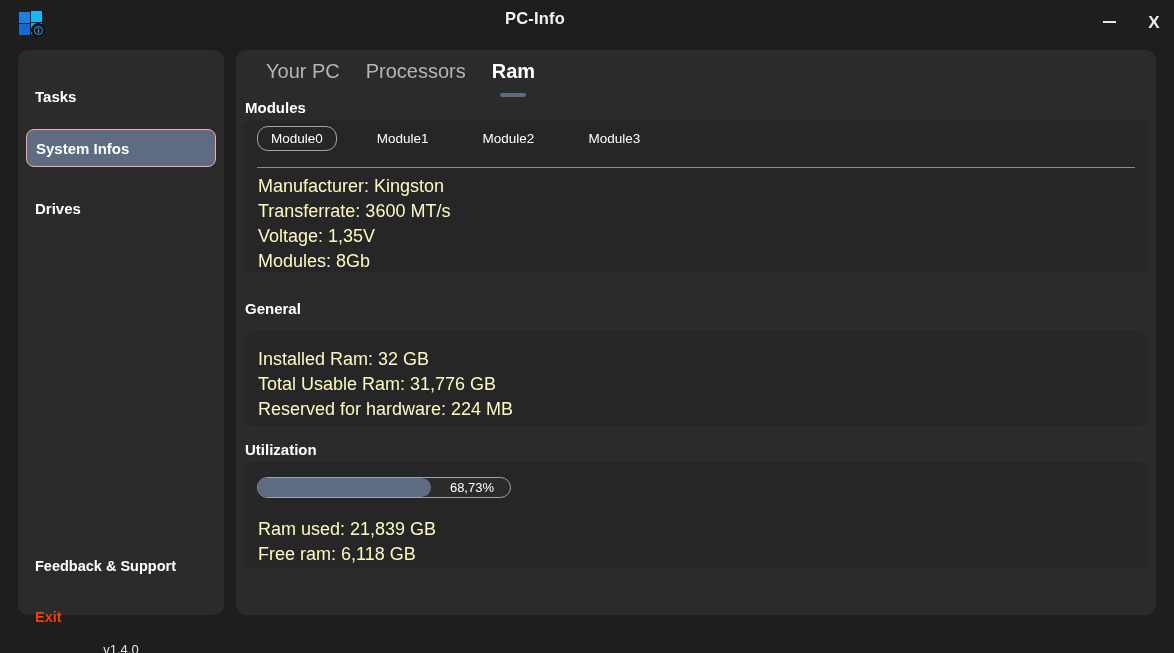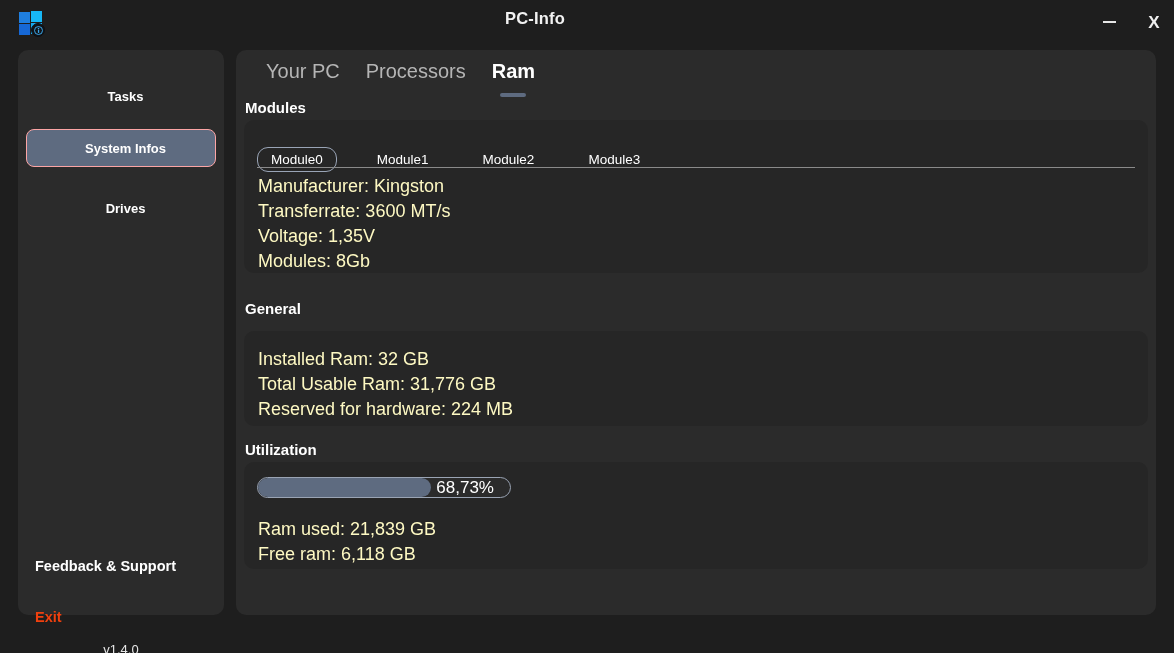--- a/index.html
+++ b/index.html
@@ -110,25 +110,24 @@
 
   .nav-item {
     position: absolute;
     left: 8px;
     width: 190px;
     height: 38px;
     display: flex;
     align-items: center;
     padding-left: 9px;
     border-radius: 8px;
-    font-size: 13px;
-    font-weight: 700;
-    color: #ffffff;
-    cursor: default;
-    justify-content: center;
+    font-size: 15px;
+    font-weight: 700;
+    color: #ffffff;
+    cursor: default;
   }
   .nav-item.selected {
     background: #5e6b80;
     border: 1px solid #fca5a5;
   }
   #nav-tasks        { top: 27px; }
   #nav-system-infos { top: 79px; }
   #nav-drives       { top: 139px; }
 
   #feedback-support {
@@ -223,21 +222,21 @@
     border-radius: 10px;
   }
   #card-modules     { top: 70px;  height: 153px; }
   #card-general     { top: 281px; height: 95px;  }
   #card-utilization { top: 412px; height: 107px; }
 
   
   #module-tabs {
     position: absolute;
     left: 13px;
-    top: 27px;
+    top: 6px;
     display: flex;
     align-items: flex-start;
   }
   .mod-tab {
     font-size: 13.5px;
     color: #ffffff;
     padding: 4px 13px;
     border: 1px solid transparent;
     border-radius: 11px;
     cursor: default;
@@ -296,21 +295,21 @@
     background: #5e6b80;
     border-radius: 11px;
   }
   #progress-label {
     position: absolute;
     right: 16px;
     top: 0;
     height: 100%;
     display: flex;
     align-items: center;
-    font-size: 17px;
+    font-size: 13px;
     color: #ffffff;
   }
 </style>
 </head>
 <body>
 
 <div id="app">
 
   <div id="titlebar">
 

